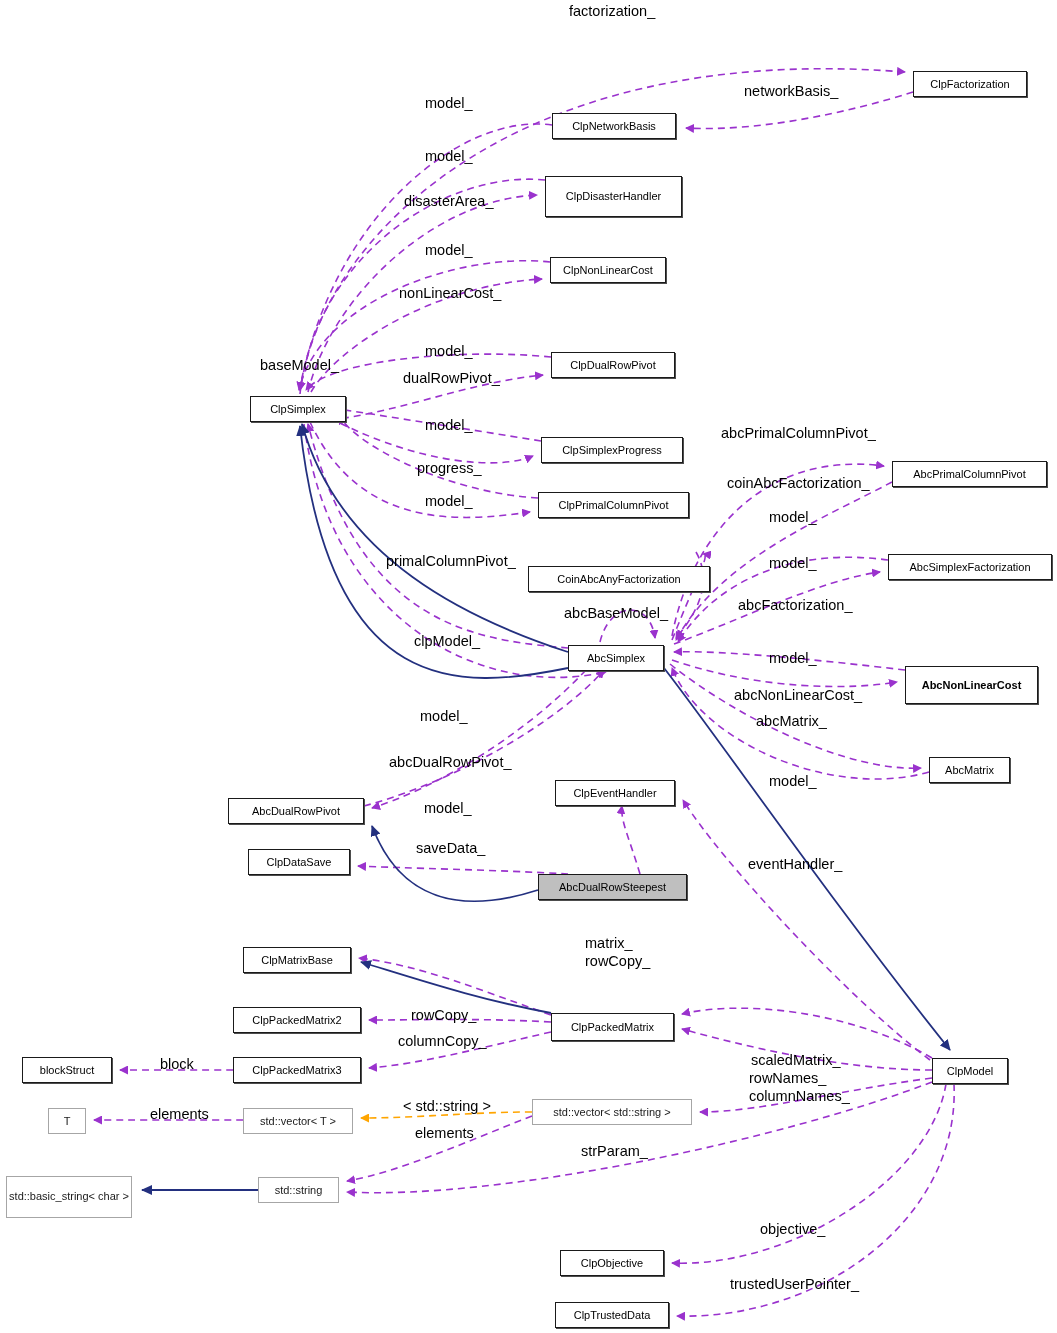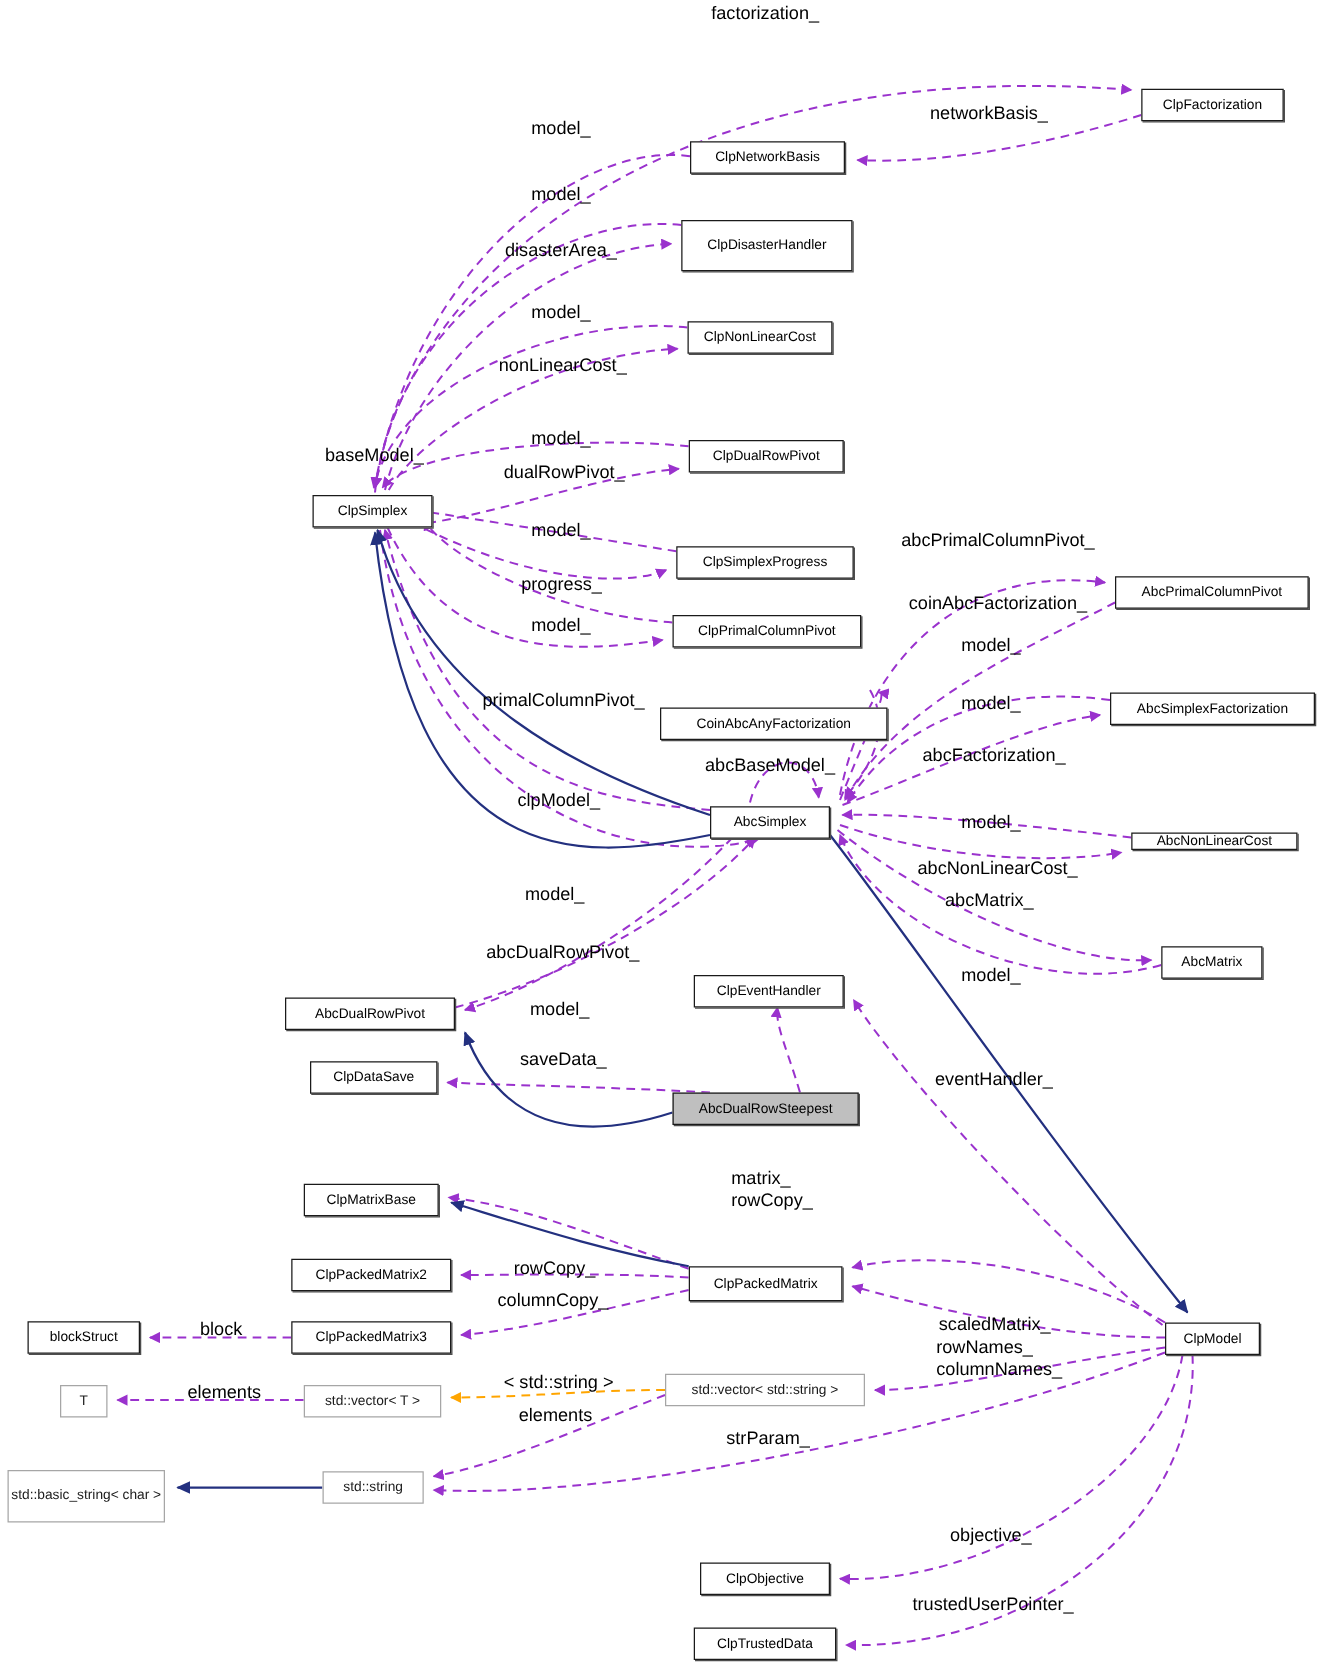--- a/index.html
+++ b/index.html
@@ -222,21 +222,21 @@
       <div class="node" style="left: 545px; top: 176px; width: 137px; height: 41px;">ClpDisasterHandler</div>
       <div class="node" style="left: 550px; top: 257px; width: 116px; height: 26px;">ClpNonLinearCost</div>
       <div class="node" style="left: 551px; top: 352px; width: 124px; height: 26px;">ClpDualRowPivot</div>
       <div class="node" style="left: 250px; top: 396px; width: 96px; height: 26px;">ClpSimplex</div>
       <div class="node" style="left: 541px; top: 437px; width: 142px; height: 26px;">ClpSimplexProgress</div>
       <div class="node" style="left: 892px; top: 461px; width: 155px; height: 26px;">AbcPrimalColumnPivot</div>
       <div class="node" style="left: 538px; top: 492px; width: 151px; height: 26px;">ClpPrimalColumnPivot</div>
       <div class="node" style="left: 528px; top: 542px; width: 182px; height: 26px; margin-top: 24px;">CoinAbcAnyFactorization</div>
       <div class="node" style="left: 888px; top: 554px; width: 164px; height: 26px;">AbcSimplexFactorization</div>
       <div class="node" style="left: 568px; top: 645px; width: 96px; height: 26px;">AbcSimplex</div>
-      <div class="node" style="left: 905px; top: 666px; width: 133px; height: 14px;">AbcNonLinearCost</div>
+      <div class="node" style="left: 905px; top: 666px; width: 133px; height: 38px; font-weight: bold;">AbcNonLinearCost</div>
       <div class="node" style="left: 929px; top: 757px; width: 81px; height: 26px;">AbcMatrix</div>
       <div class="node" style="left: 555px; top: 780px; width: 120px; height: 26px;">ClpEventHandler</div>
       <div class="node" style="left: 228px; top: 798px; width: 136px; height: 26px;">AbcDualRowPivot</div>
       <div class="node" style="left: 248px; top: 849px; width: 102px; height: 26px;">ClpDataSave</div>
       <div class="node current" style="left: 538px; top: 874px; width: 149px; height: 26px;">AbcDualRowSteepest</div>
       <div class="node" style="left: 243px; top: 947px; width: 108px; height: 26px;">ClpMatrixBase</div>
       <div class="node" style="left: 233px; top: 1007px; width: 128px; height: 26px;">ClpPackedMatrix2</div>
       <div class="node" style="left: 551px; top: 1013px; width: 123px; height: 28px;">ClpPackedMatrix</div>
       <div class="node" style="left: 22px; top: 1057px; width: 90px; height: 26px;">blockStruct</div>
       <div class="node" style="left: 233px; top: 1057px; width: 128px; height: 26px;">ClpPackedMatrix3</div>

